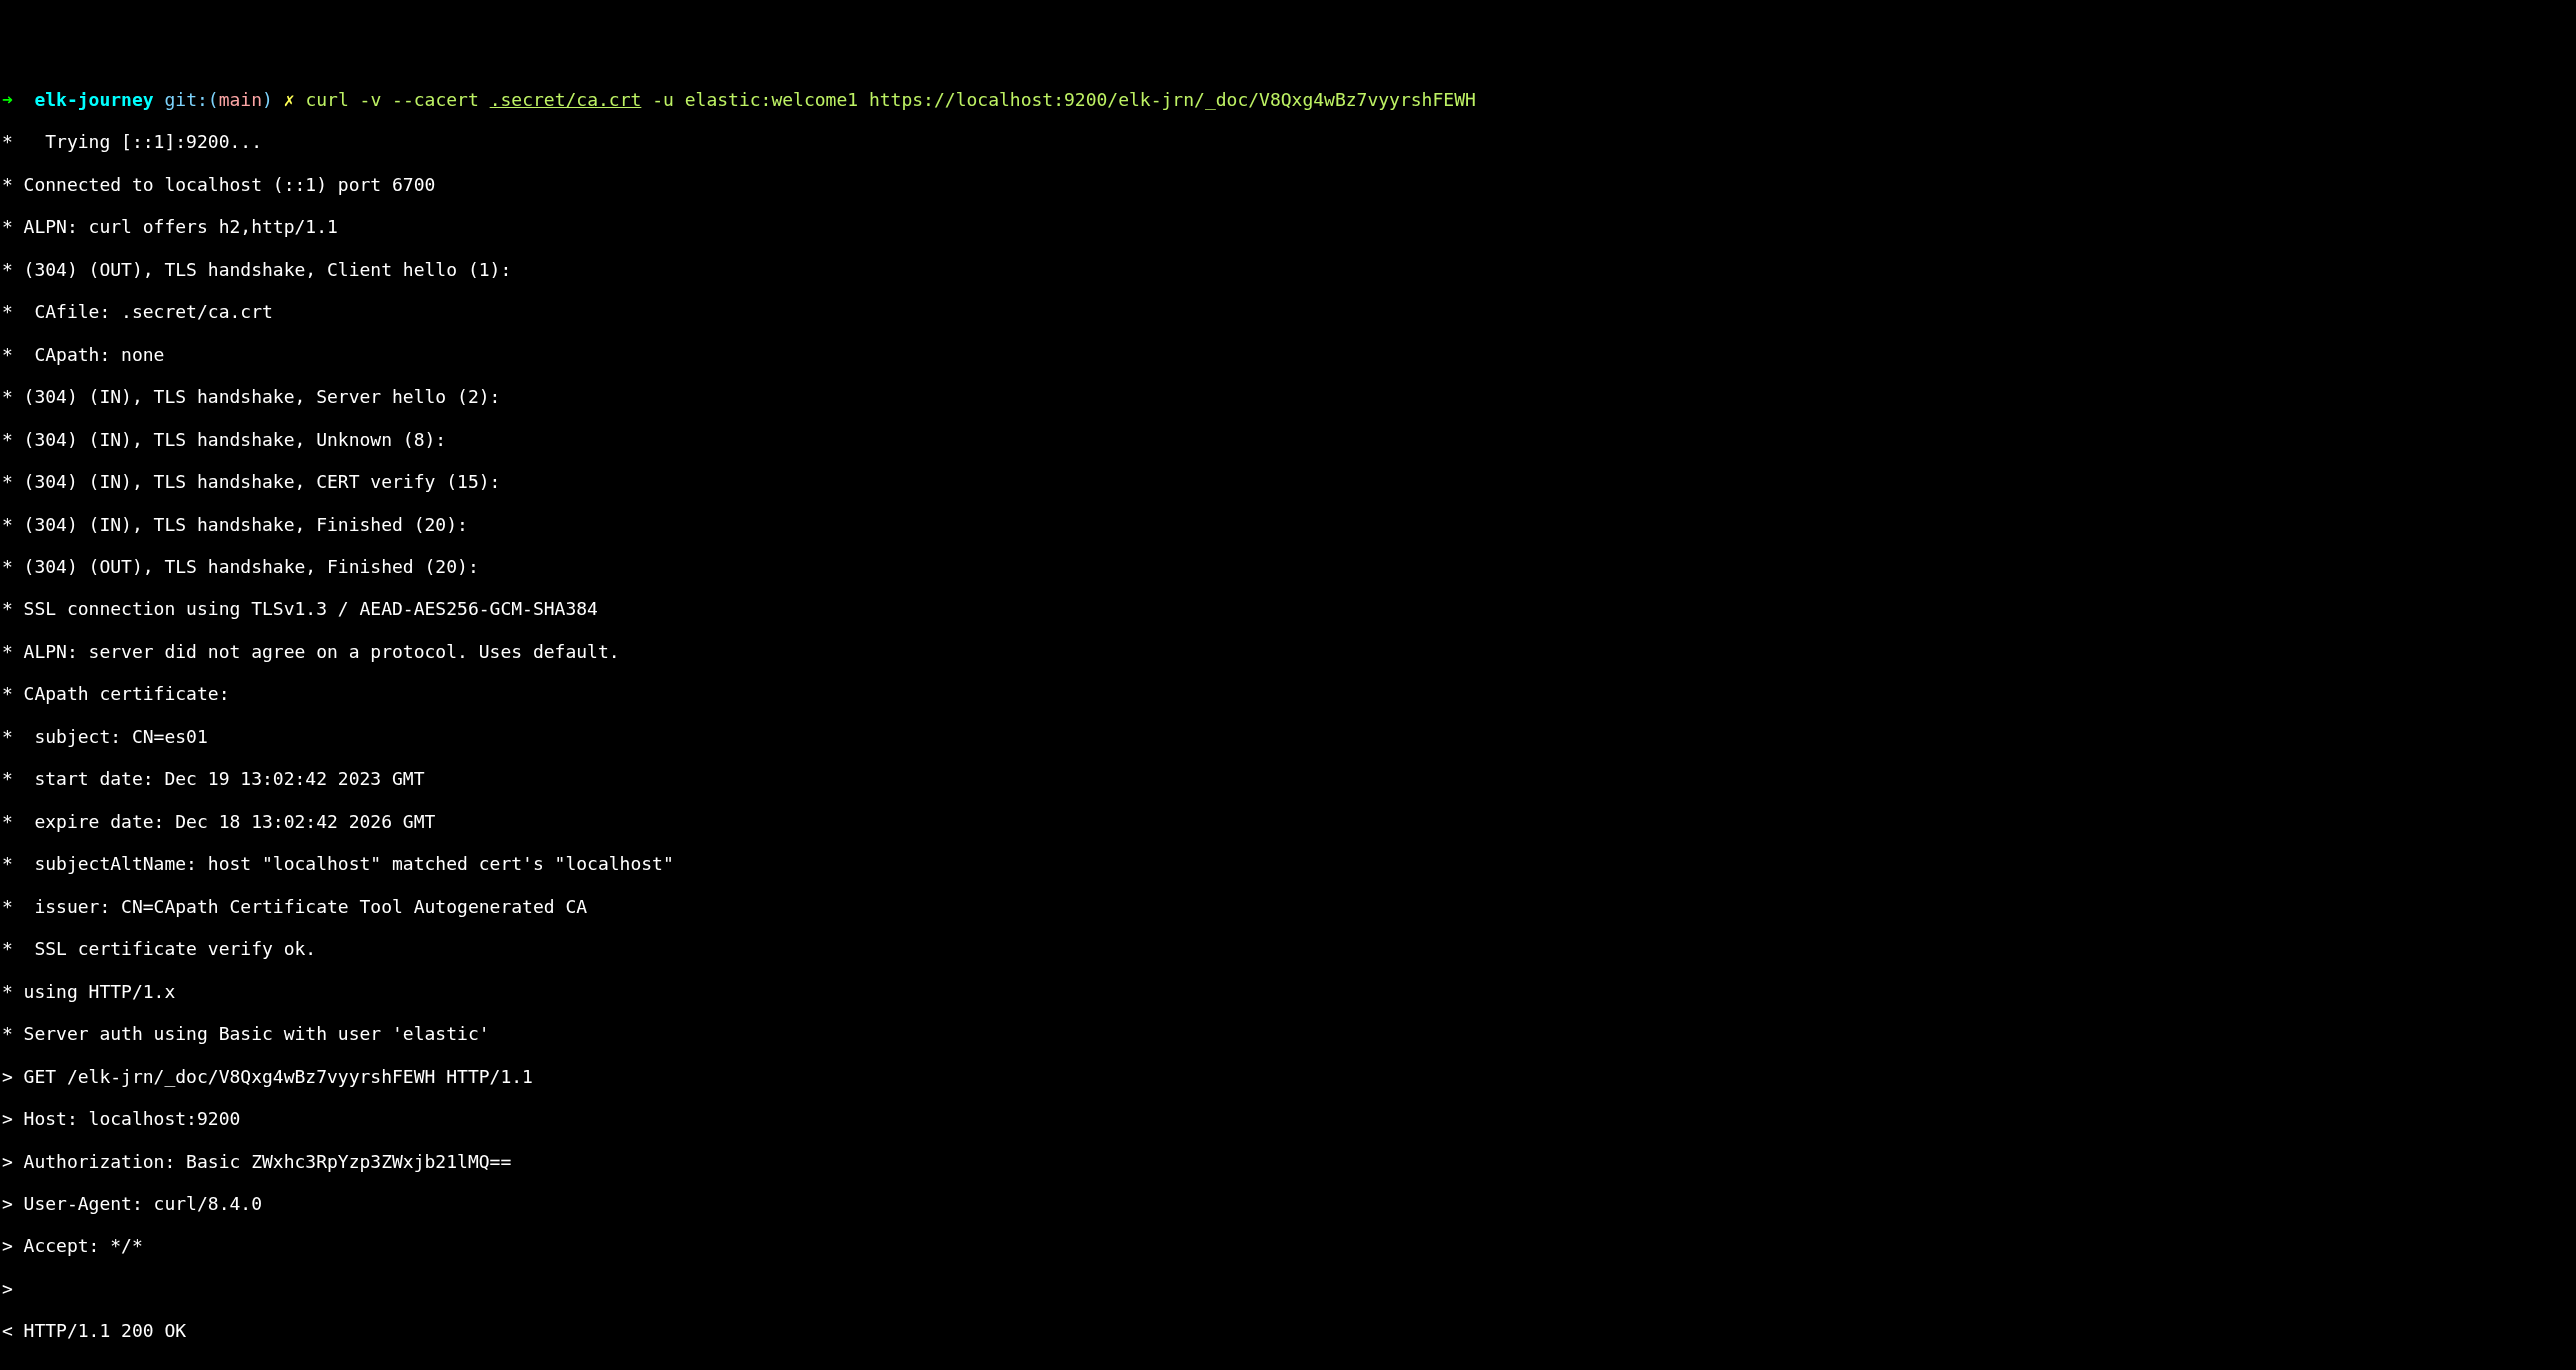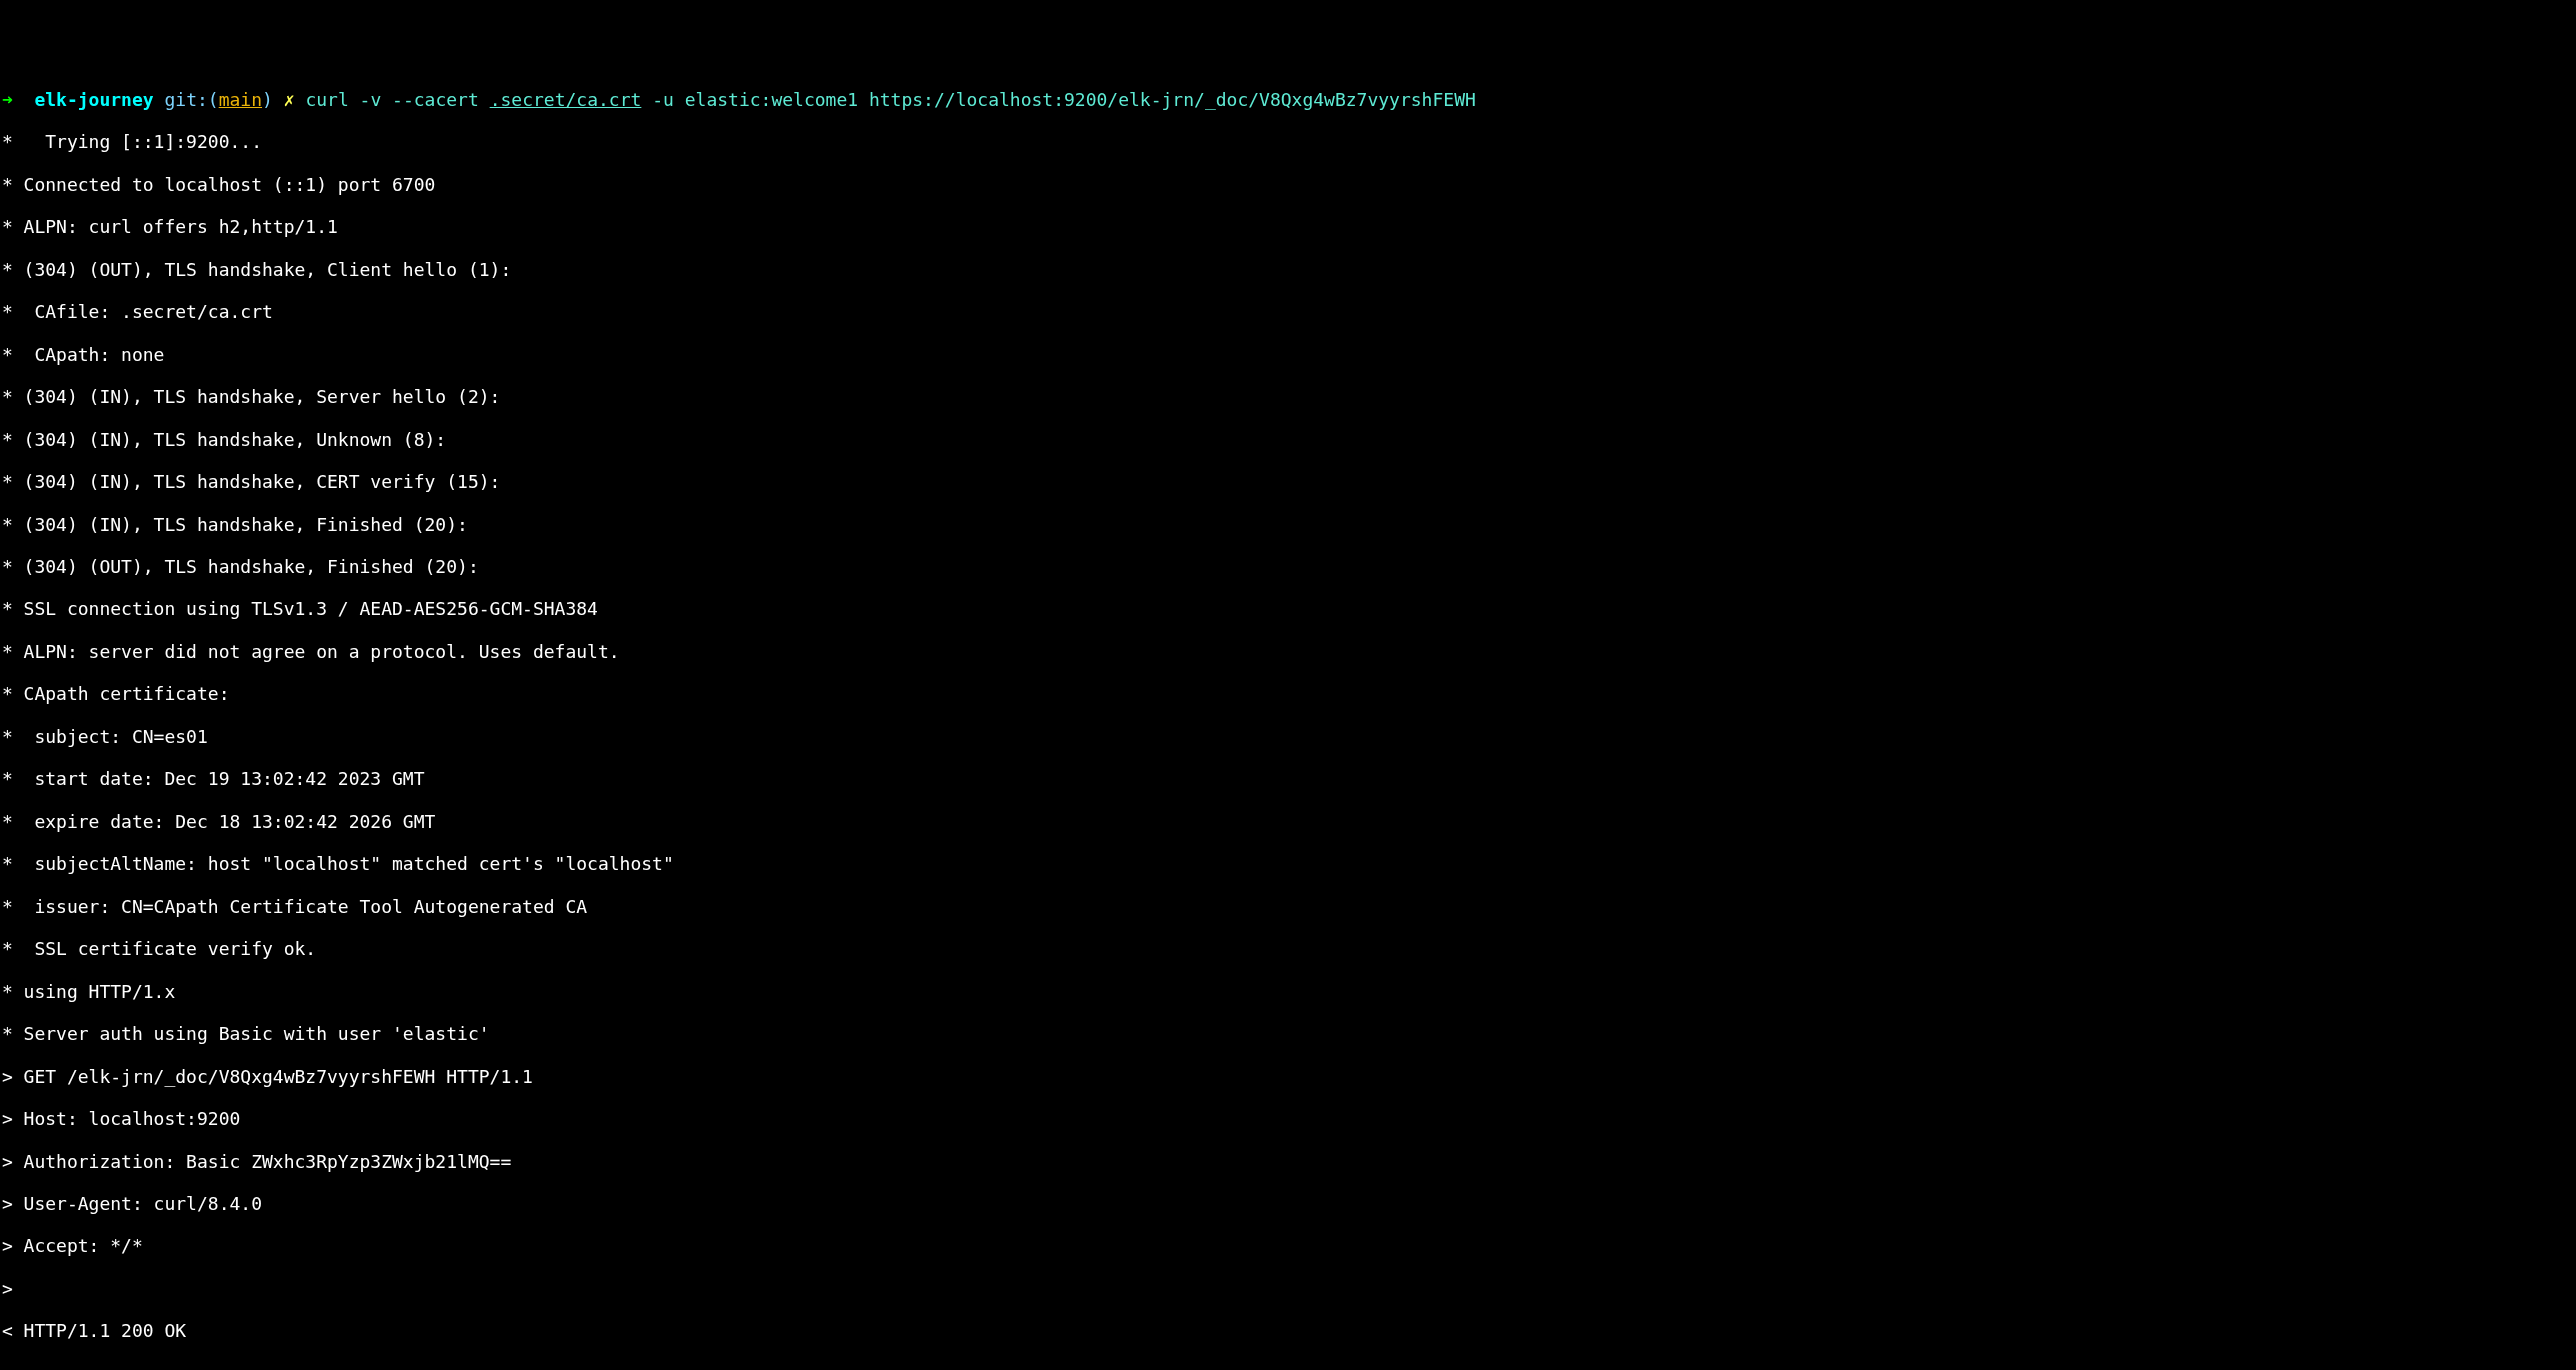--- a/index.html
+++ b/index.html
@@ -22,28 +22,27 @@
     }
     .dir-name {
       color: #00ffff;
       font-weight: bold;
       margin-top: 20px;
     }
     .git-label {
       color: #7dd3fc;
     }
     .branch {
-      color: #eab308;
-      text-decoration: underline;
+      color: #fca5a5;
     }
     .x-mark {
       color: #ffff55;
     }
     .cmd-white {
-      color: #5eead4;
+      color: #bef264;
     }
     .underline {
       text-decoration: underline;
     }
     .line {
       display: block;
     }
   </style>
 </head>
 <body>

